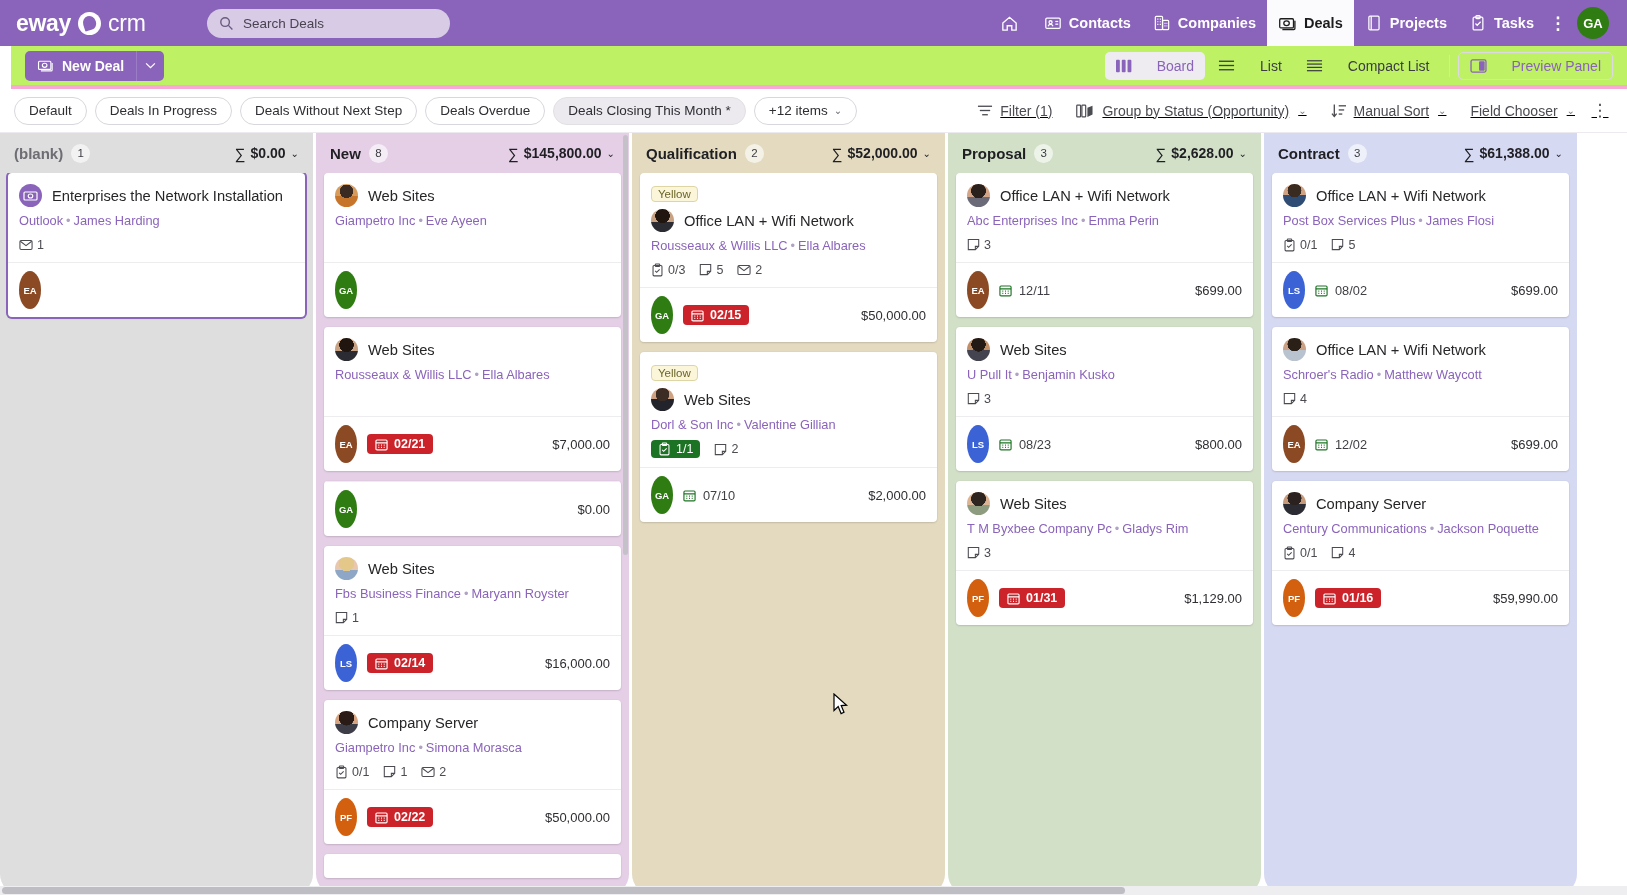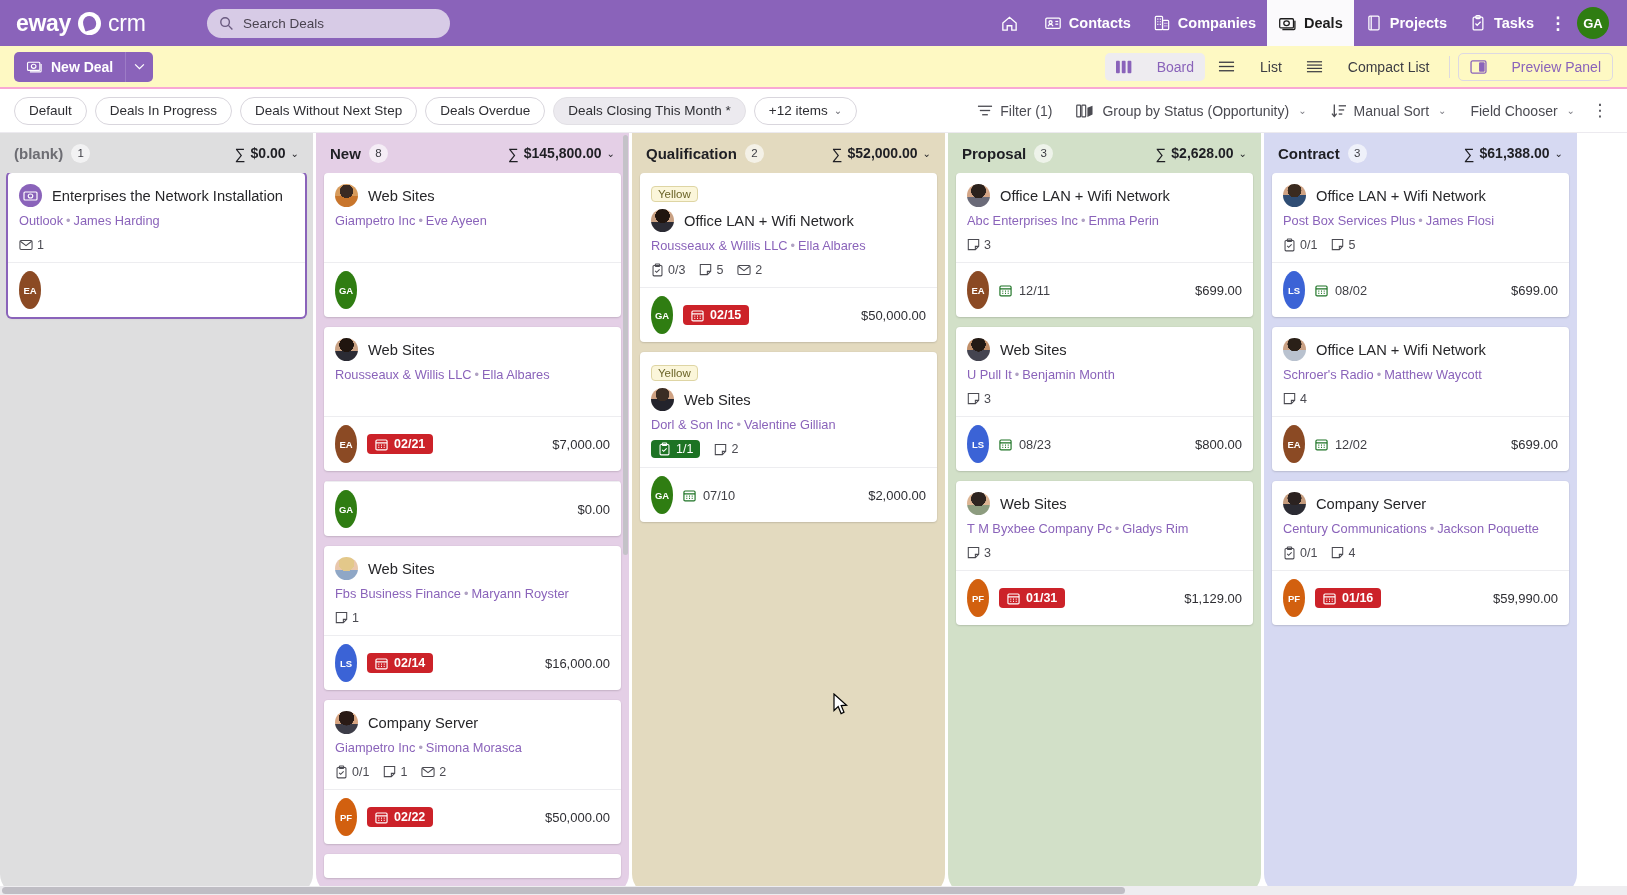--- a/index.html
+++ b/index.html
@@ -59,22 +59,22 @@
   .avatar-nav {
     width: 32px; height: 32px; border-radius: 50%; background: #2f7d12;
     color: #fff; font-size: 13px; font-weight: 700;
     display: flex; align-items: center; justify-content: center;
     margin: 0 10px 0 6px; align-self: center;
   }
   svg { display: block; }
 
   
   .toolbar {
-    height: 43px; background: #fef9c3; border-bottom: 2px solid #f9a8d4;
-    display: flex; align-items: center; padding: 0 14px; position: relative;
+    height: 43px; background: #bef264; border-bottom: 4px solid #f9a8d4;
+    display: flex; align-items: center; padding: 0 14px; position: relative; margin-left: 11px;
   }
   .newdeal {
     display: flex; align-items: stretch; height: 30px;
     border-radius: 5px; overflow: hidden; background: #8a63ba; cursor: pointer;
   }
   .newdeal .lbl {
     display: flex; align-items: center; gap: 8px;
     color: #fff; font-size: 14px; font-weight: 700; padding: 0 12px;
   }
   .newdeal .caret {
@@ -102,21 +102,21 @@
   }
   .chip {
     height: 28px; padding: 0 14px; border: 1px solid #d9d6dd;
     border-radius: 15px; display: flex; align-items: center;
     font-size: 13.5px; color: #2e2e33; margin-right: 8px;
     background: #fff; cursor: pointer; white-space: nowrap;
   }
   .chip.on { background: #eceaef; border-color: #e2e0e5; }
   .chip .cv { margin-left: 6px; font-size: 10px; color: #6a6a72; }
   .ftools {
-    position: absolute; right: 14px; display: flex; align-items: center;
+    position: absolute; right: 14px; display: flex; align-items: center; text-decoration: underline;
   }
   .ftool {
     display: flex; align-items: center; gap: 7px;
     height: 28px; padding: 0 12px; font-size: 14px;
     color: #4b4b52; cursor: pointer; white-space: nowrap;
   }
   .ftool .cv { font-size: 10px; color: #7d7d85; margin-left: 2px; }
   .kebab {
     width: 26px; display:flex; align-items:center; justify-content:center;
     font-size: 17px; color:#4b4b52; cursor:pointer;
@@ -816,21 +816,21 @@
             </span>
             <span class="amount">$699.00</span>
           </div>
         </div>
         <div class="card">
           <div class="card-main">
             <div class="card-title-row">
               <span class="photo" style="background: radial-gradient(circle at 50% 28%, rgb(35, 26, 21) 0px, rgb(35, 26, 21) 35%, transparent 36%), linear-gradient(rgb(192, 142, 104) 0px, rgb(192, 142, 104) 54%, rgb(68, 68, 80) 54%);"></span>
               <span class="card-title">Web Sites</span>
             </div>
-            <div class="card-sub"><span>U Pull It</span><span class="dot">•</span><span>Benjamin Month</span></div>
+            <div class="card-sub"><span>U Pull It</span><span class="dot">•</span><span>Benjamin Kusko</span></div>
             <div class="metrics">
               <span class="metric">
                 <span>
                   <svg width="13" height="13" viewBox="0 0 14 14" fill="none" stroke="#4b4b52" stroke-width="1.15">
                     <path d="M1.4 1.7h11.2v7.3l-3.6 3.5H1.4z"></path>
                     <path d="M12.6 9h-3.6v3.5"></path>
                   </svg>
                 </span>
                 <span>3</span>
               </span>

